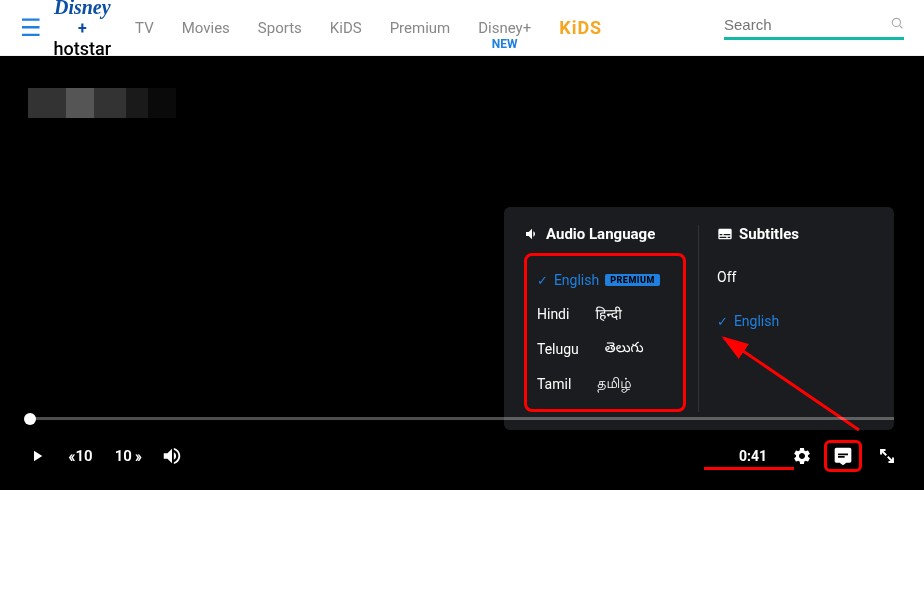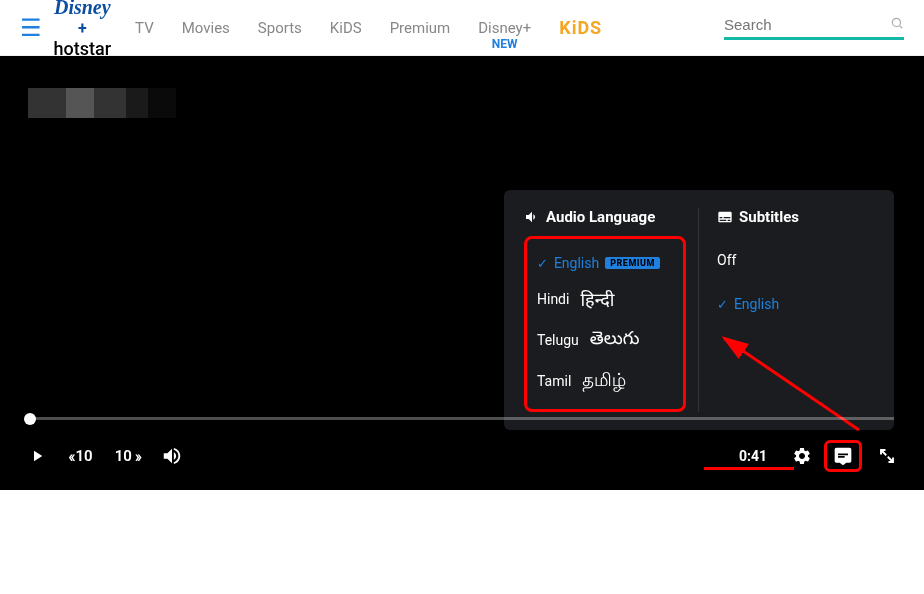--- a/index.html
+++ b/index.html
@@ -50,21 +50,21 @@
     .popup-col.left { border-right: 1px solid #333; padding-right: 12px; }
     .popup-col.right { padding-left: 18px; }
     .popup-header { display: flex; align-items: center; font-weight: 700; font-size: 15px; margin-bottom: 14px; gap: 6px; }
     .popup-header svg { width: 16px; height: 16px; }
     .option-list { border: 3px solid #ff0000; border-radius: 8px; padding: 8px 10px; margin-top: -4px; }
     .option-list.no-border { border: none; padding: 8px 0; }
     .option { font-size: 14px; padding: 8px 0; display: flex; align-items: center; gap: 6px; cursor: pointer; }
     .option.selected { color: #1f80e0; }
     .check { color: #1f80e0; font-size: 13px; }
     .premium-badge { background: #1f80e0; color: #000; font-size: 9px; font-weight: 800; padding: 1px 5px; border-radius: 2px; letter-spacing: 0.5px; }
-    .native { margin-left: 5px; font-size: 18px; }
+    .native { margin-left: 20px; font-size: 14px; }
     
     .annotation-arrow { position: absolute; bottom: 50px; right: 60px; pointer-events: none; }
     .annotation-line { position: absolute; bottom: 20px; right: 130px; width: 90px; height: 3px; background: #ff0000; pointer-events: none; }
   </style>
 </head>
 <body>
 
 <div class="header">
   <div class="hamburger">☰</div>
   <div class="logo">

